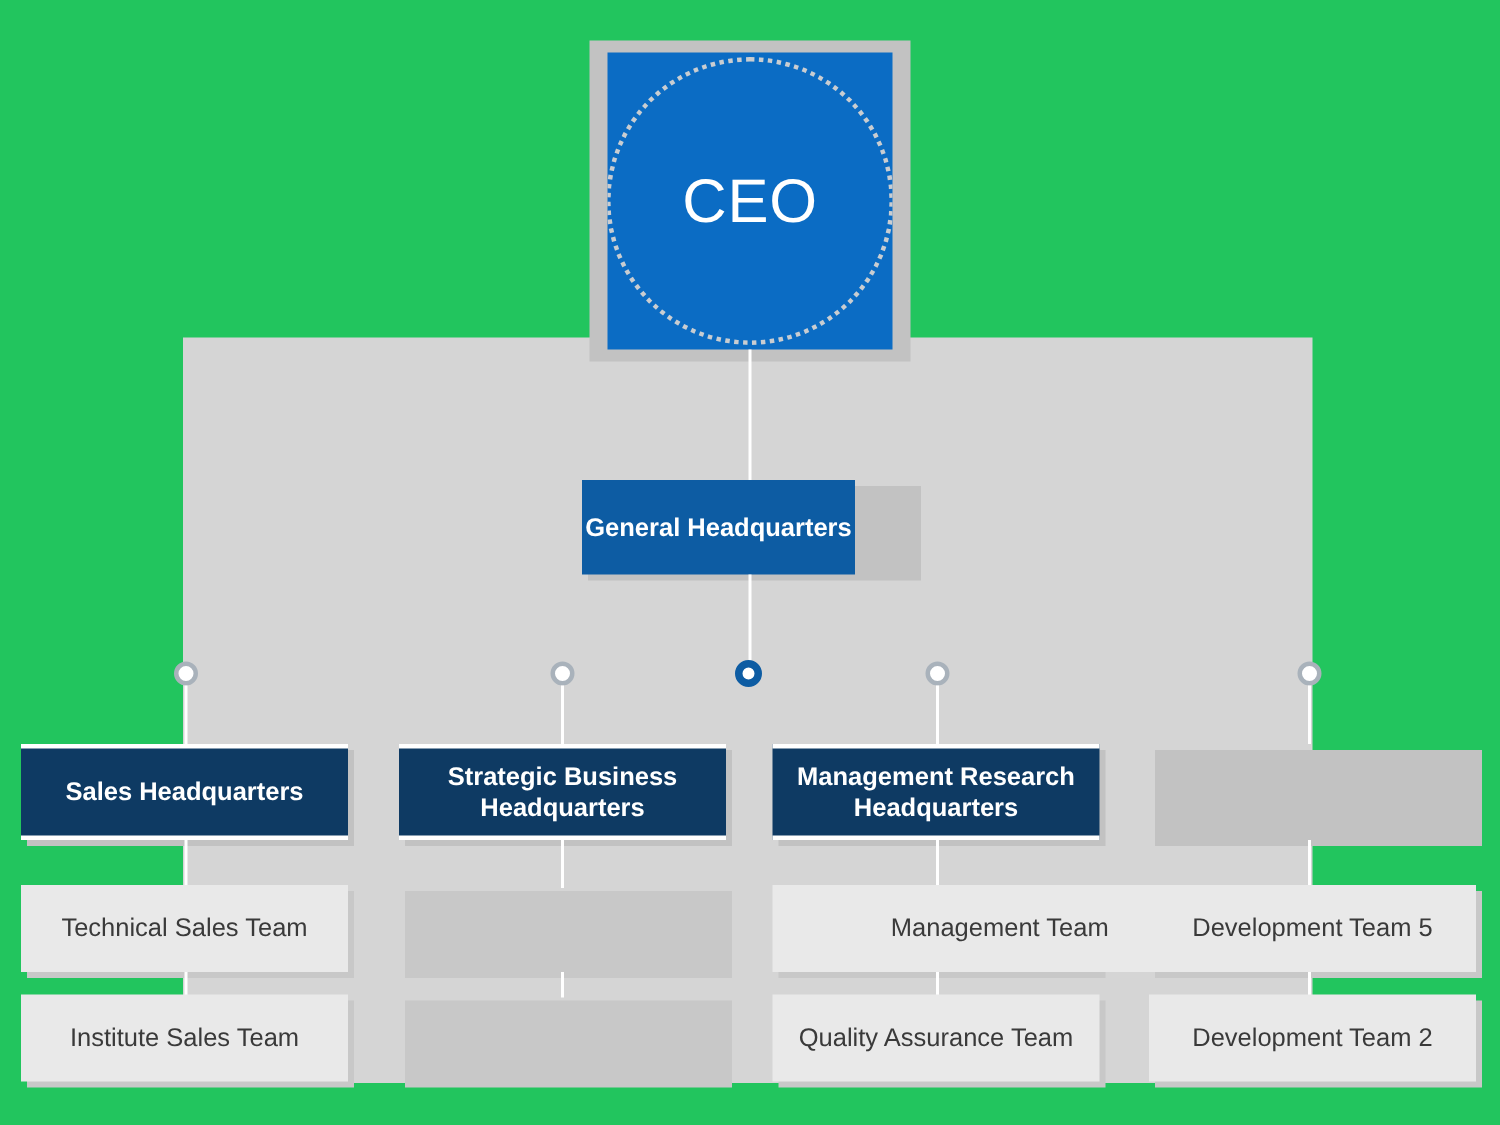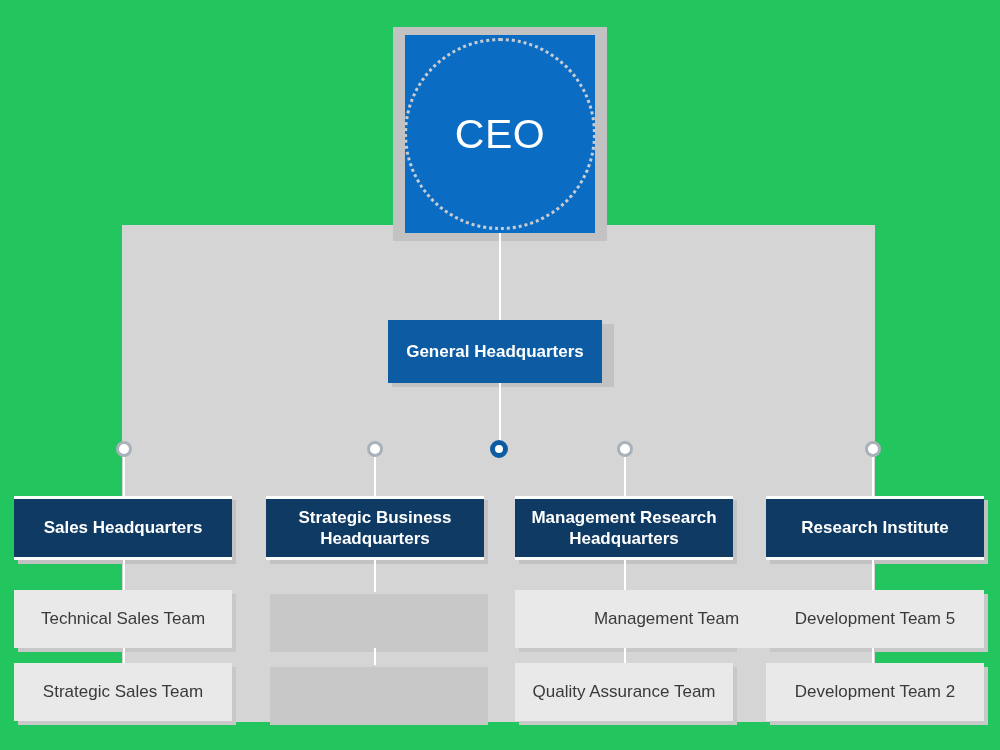--- a/index.html
+++ b/index.html
@@ -97,21 +97,21 @@
     left: 392px;
     top: 324px;
     width: 222px;
     height: 63px;
     background: #c2c2c2;
   }
   .ghq-box {
     position: absolute;
     left: 388px;
     top: 320px;
-    width: 214px;
+    width: 182px;
     height: 63px;
     background: #0d5ca3;
     display: flex;
     align-items: center;
     justify-content: center;
     color: #ffffff;
     font-size: 17px;
     font-weight: bold;
   }
 
@@ -240,21 +240,20 @@
   <div class="hq-shadow" style="left:18px;  width:218px;"></div>
   <div class="hq-box" style="left:14px;  width:218px;">Sales Headquarters</div>
 
   <div class="hq-shadow" style="left:270px; width:218px;"></div>
   <div class="hq-box" style="left:266px; width:218px;">Strategic Business Headquarters</div>
 
   <div class="hq-shadow" style="left:519px; width:218px;"></div>
   <div class="hq-box" style="left:515px; width:218px;">Management Research Headquarters</div>
 
   <div class="hq-shadow" style="left:770px; width:218px;"></div>
-  <div class="hq-box" style="left:766px; width:218px;">Research Institute</div>
 
   <div class="col-rail" style="left:123px; top:560px; height:32px;"></div>
   <div class="col-rail" style="left:374px; top:560px; height:32px;"></div>
   <div class="col-rail" style="left:624px; top:560px; height:32px;"></div>
   <div class="col-rail" style="left:872px; top:560px; height:32px;"></div>
 
   <div class="team-shadow" style="left:18px;  top:594px; width:218px;"></div>
   <div class="team-box" style="left:14px;  top:590px; width:218px;">Technical Sales Team</div>
 
   <div class="team-shadow" style="left:270px; top:594px; width:218px;"></div>
@@ -264,21 +263,21 @@
 
   <div class="team-shadow" style="left:770px; top:594px; width:218px;"></div>
   <div class="team-box" style="left:766px; top:590px; width:218px;">Development Team 5</div>
 
   <div class="stub" style="left:123px; top:648px; height:17px;"></div>
   <div class="stub" style="left:374px; top:648px; height:17px;"></div>
   <div class="stub" style="left:624px; top:648px; height:17px;"></div>
   <div class="stub" style="left:872px; top:648px; height:17px;"></div>
 
   <div class="team-shadow" style="left:18px;  top:667px; width:218px;"></div>
-  <div class="team-box" style="left:14px;  top:663px; width:218px;">Strategic Sales Team</div>
+  <div class="team-box" style="left:14px;  top:663px; width:218px;">Institute Sales Team</div>
 
   <div class="team-shadow" style="left:270px; top:667px; width:218px;"></div>
 
   <div class="team-shadow" style="left:519px; top:667px; width:218px;"></div>
   <div class="team-box" style="left:515px; top:663px; width:218px;">Quality Assurance Team</div>
 
   <div class="team-shadow" style="left:770px; top:667px; width:218px;"></div>
   <div class="team-box" style="left:766px; top:663px; width:218px;">Development Team 2</div>
 
 </div>

